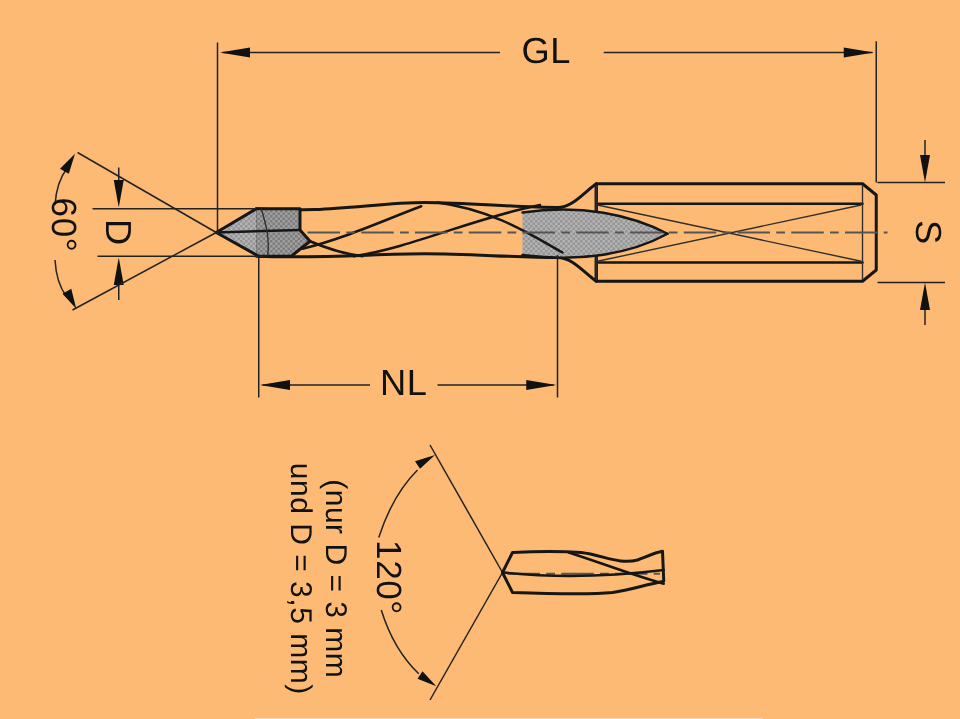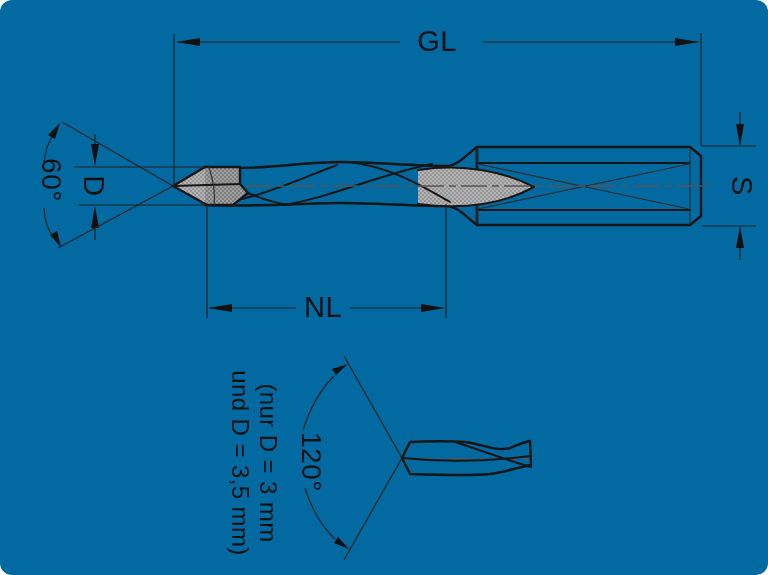--- a/index.html
+++ b/index.html
@@ -5,23 +5,22 @@
   html, body {
     margin: 0;
     padding: 0;
     background: #ffffff;
     font-family: "Liberation Sans", sans-serif;
   }
   .canvas {
     position: relative;
     width: 768px;
     height: 575px;
-    background: #0369a1;
+    background: #fdba74;
     overflow: hidden;
-    border-radius: 12px;
   }
   svg { display: block; }
 
   .ol   { fill: none; stroke: #161616; stroke-width: 2.4; stroke-linejoin: round; }
   .med  { fill: none; stroke: #161616; stroke-width: 2;   stroke-linecap: round; }
   .thin { fill: none; stroke: #2e2e2e; stroke-width: 1.1; }
   .dim  { fill: none; stroke: #222222; stroke-width: 1.2; }
   .cl   { fill: none; stroke: #555555; stroke-width: 1.5; stroke-dasharray: 26 5 7 5; }
   .ah   { fill: #111111; stroke: none; }
 

